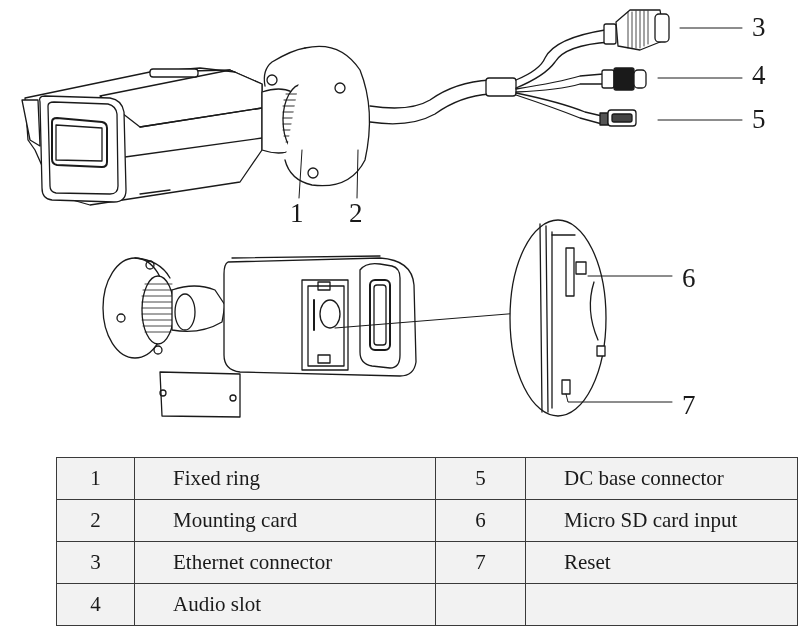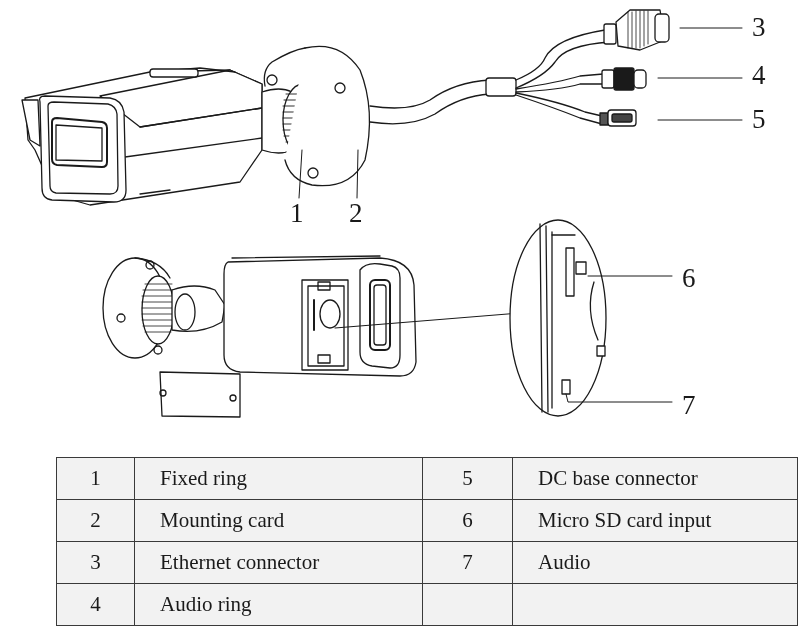--- a/index.html
+++ b/index.html
@@ -3,21 +3,21 @@
 <meta charset="utf-8">
 <style>
   html, body { margin:0; padding:0; background:#ffffff; }
   body { width:810px; height:635px; position:relative; overflow:hidden; font-family:"Liberation Serif", serif; color:#1a1a1a; }
   #figure { position:absolute; left:0; top:0; width:810px; height:440px; }
   .callout { position:absolute; font-family:"Liberation Serif", serif; font-size:27px; line-height:1; color:#1a1a1a; }
   #parts-table { position:absolute; left:56px; top:457px; width:742px; border-collapse:collapse; background:#f2f2f2; }
   #parts-table td { border:1.5px solid #3a3a3a; height:41px; padding:0; font-size:21px; font-family:"Liberation Serif", serif; color:#1a1a1a; }
   #parts-table td.num { width:77px; text-align:center; }
   #parts-table td.num2 { width:89px; text-align:center; }
-  #parts-table td.desc { padding-left:25px; }
+  #parts-table td.desc { padding-left:38px; }
   #parts-table td.desc1 { width:262px; }
 </style>
 </head>
 <body>
 
 <div id="figure">
   <svg width="810" height="440" viewBox="0 0 810 440" fill="none" stroke="#1a1a1a" stroke-width="1.3" stroke-linejoin="round" stroke-linecap="round">
 
     <g>
 
@@ -178,22 +178,22 @@
     <tr>
       <td class="num">2</td>
       <td class="desc desc1">Mounting card</td>
       <td class="num2">6</td>
       <td class="desc">Micro SD card input</td>
     </tr>
     <tr>
       <td class="num">3</td>
       <td class="desc desc1">Ethernet connector</td>
       <td class="num2">7</td>
-      <td class="desc">Audio</td>
+      <td class="desc">Reset</td>
     </tr>
     <tr>
       <td class="num">4</td>
-      <td class="desc desc1">Audio ring</td>
+      <td class="desc desc1">Audio slot</td>
       <td class="num2"></td>
       <td class="desc"></td>
     </tr>
   </tbody>
 </table>
 
 </body></html>

